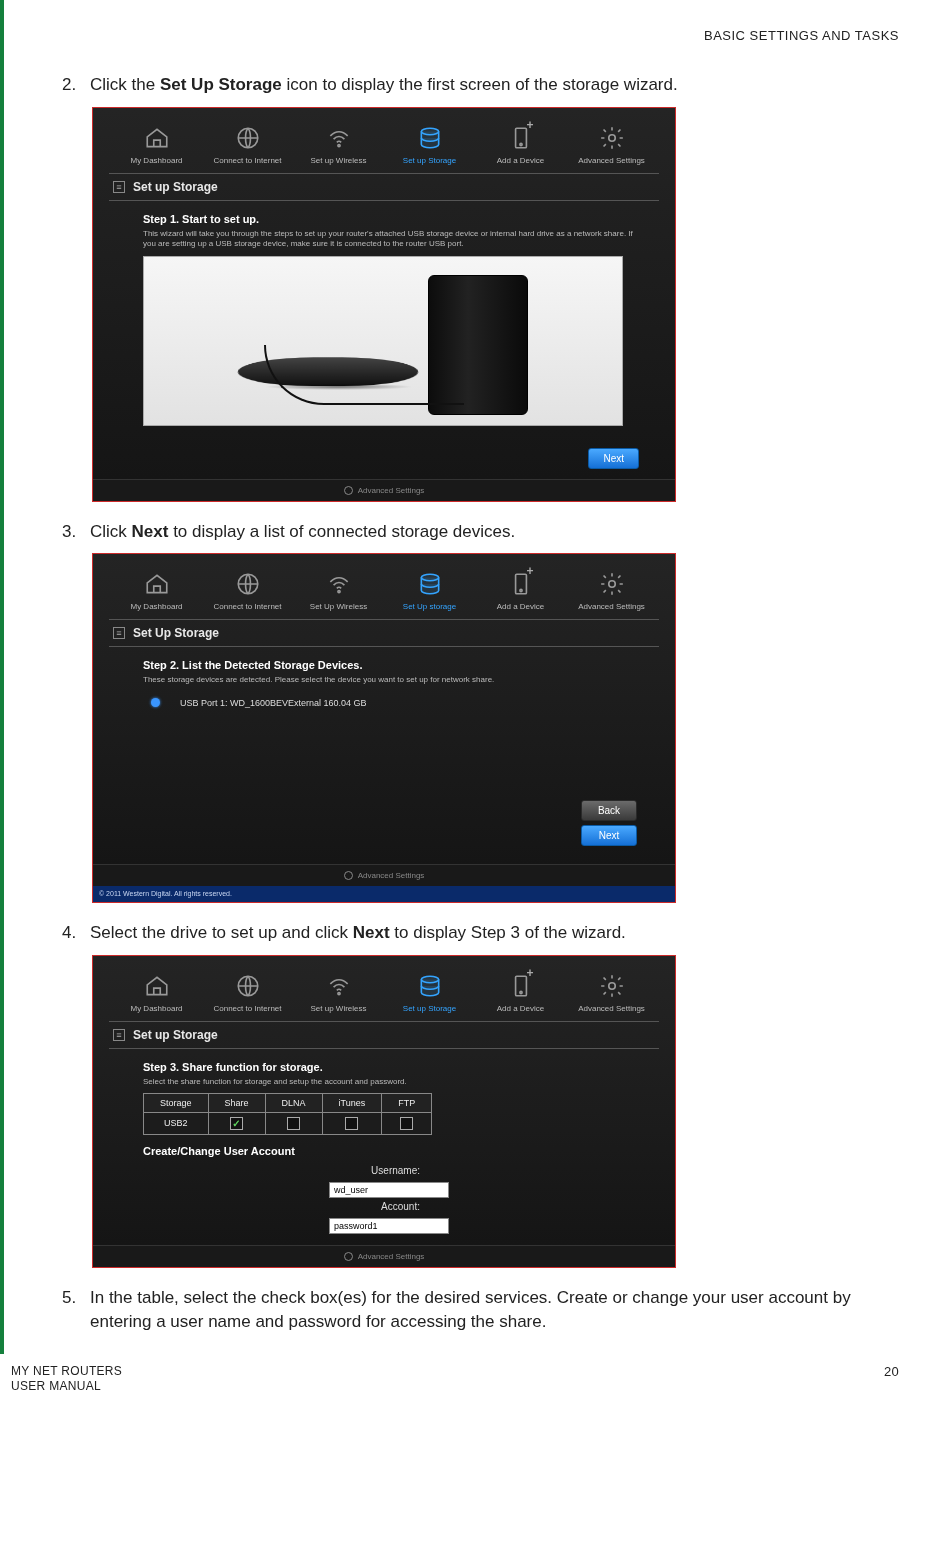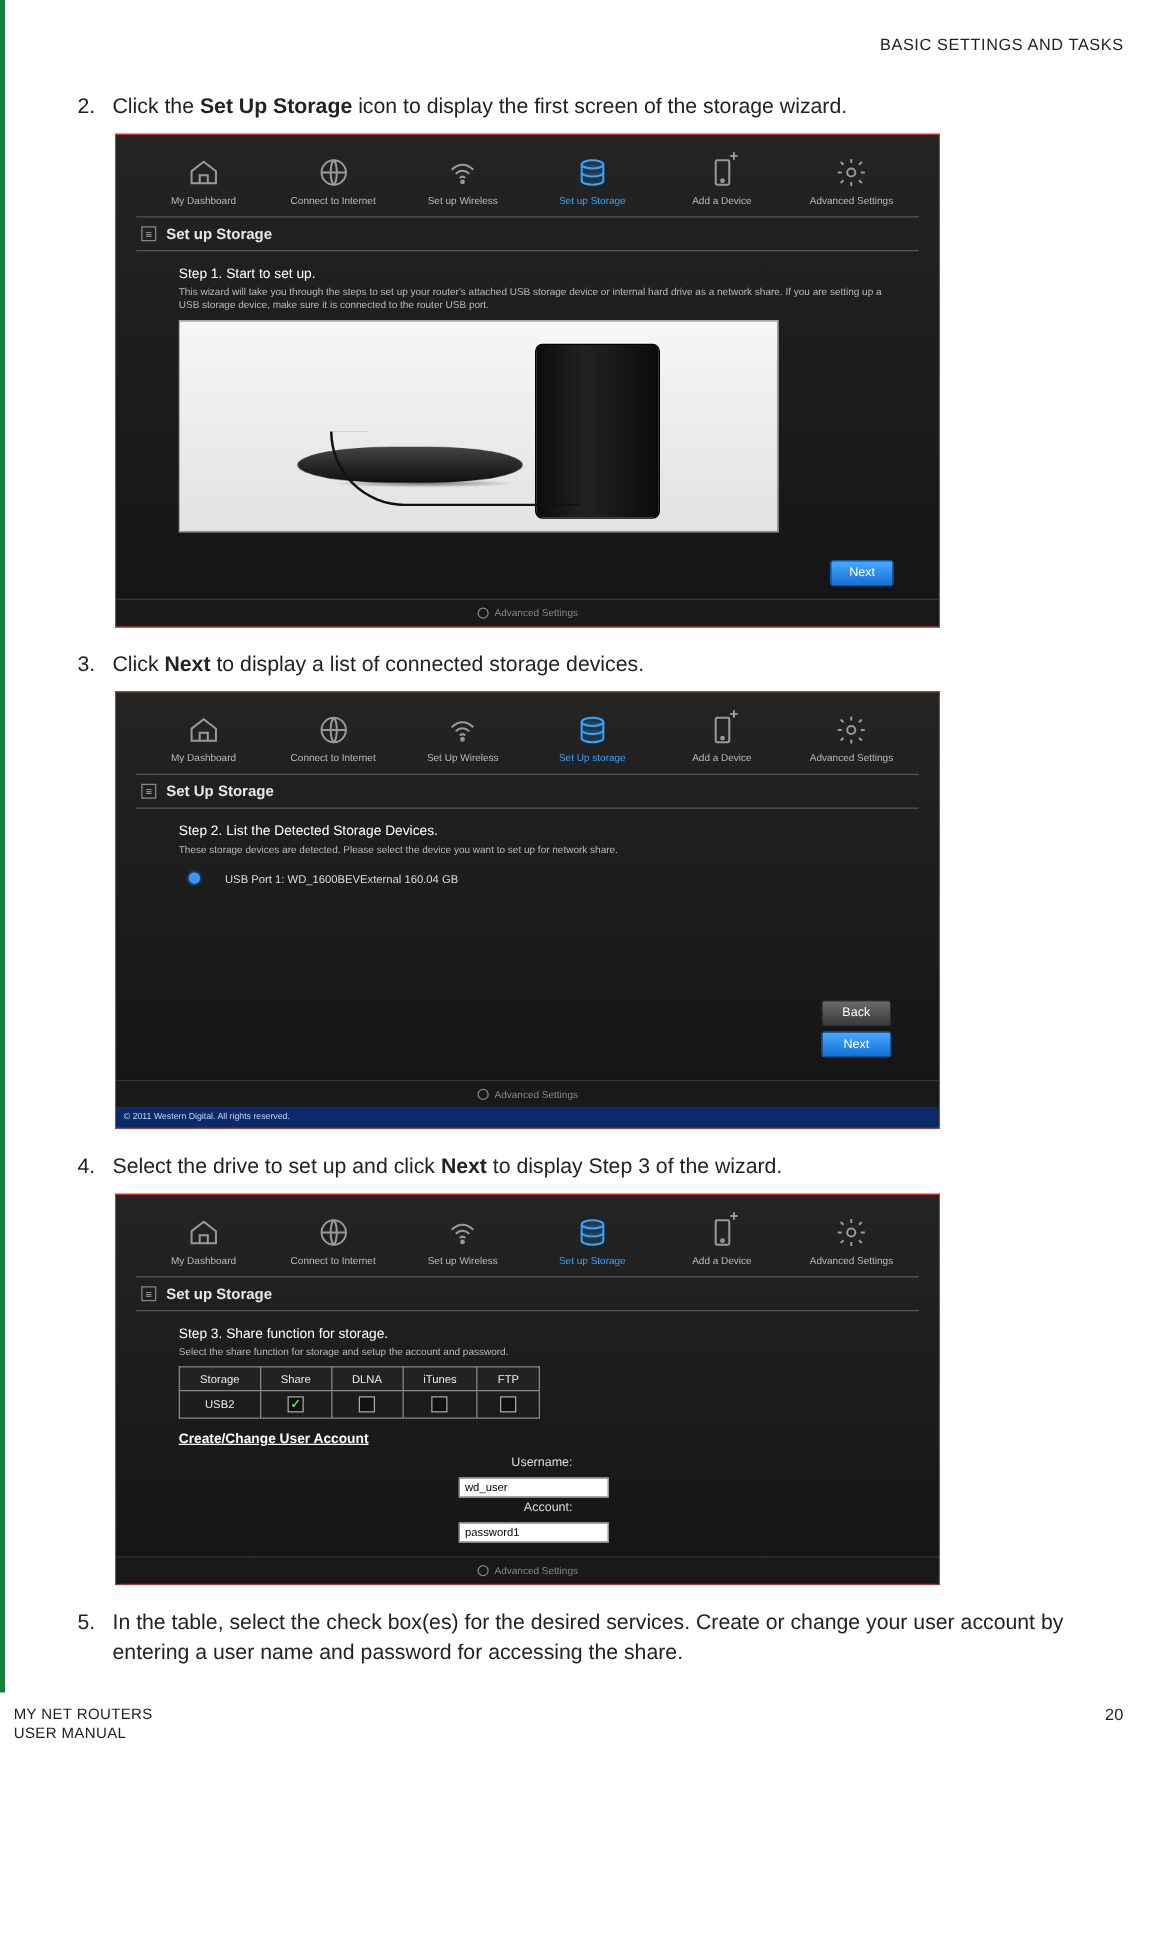--- a/index.html
+++ b/index.html
@@ -27,22 +27,22 @@
     font-size: 17px;
     line-height: 1.4;
     margin: 8px 0 10px 18px;
   }
   .step-num { width: 28px; flex: none; }
   .step-text { flex: 1; }
   .step-text strong { font-weight: 700; }
   .screenshot-frame {
     border: 1px solid #cc2a2a;
     margin: 6px 0 18px 48px;
-    width: 660px;
-    background: #14532d;
+    width: 584px;
+    background: #0ea5e9;
     color: #fff;
     font-family: Arial, sans-serif;
   }
   .sf-content {
     background: linear-gradient(#242424,#151515);
     padding: 12px 8px 0 8px;
   }
   .nav-row {
     display: flex;
     justify-content: space-around;
@@ -72,21 +72,21 @@
   .section-title-bar .icon-box {
     width: 12px; height: 12px; border: 1px solid #888; font-size: 9px;
     display:flex; align-items:center; justify-content:center; color:#aaa;
   }
   .section-title-text { font-size: 12px; font-weight: 700; color: #e8e8e8; }
   .wizard-body {
     padding: 4px 32px 8px 42px;
     font-size: 9px;
     color: #ddd;
   }
-  .wizard-body .step-head { font-size: 11px; font-weight: 400; color: #fff; margin-bottom: 4px;}
+  .wizard-body .step-head { font-size: 11px; font-weight: 700; color: #fff; margin-bottom: 4px;}
   .wizard-body .step-desc { font-size: 8px; color: #bbb; line-height: 1.3; margin-bottom: 6px;}
   .image-area {
     width: 480px; height: 170px;
     background: linear-gradient(#f6f6f6,#e2e2e2);
     margin: 6px 0 4px 0;
     border: 1px solid #aaa;
     display:flex; align-items:center; justify-content:center; gap:10px;
     position:relative;
   }
   .router-shape {
@@ -131,21 +131,21 @@
   .btn-col .btn { width:56px; text-align:center; }
   
   .share-table { border-collapse:collapse; margin:2px 0 10px 0; }
   .share-table th, .share-table td {
     border:1px solid #888; font-size:9px; padding:4px 16px; text-align:center; color:#eee;
     background:#1c1c1c;
   }
   .share-table th { background:#222; font-weight:400;}
   .chk { width:13px;height:13px;border:1px solid #aaa;margin:0 auto;display:flex;align-items:center;justify-content:center;font-size:10px;background:#111;}
   .chk.on { color:#5fd65f; font-weight:700;}
-  .account-head { font-weight:700; font-size:11px; color:#fff; margin:6px 0 8px 0;text-decoration:underline;}
+  .account-head { font-weight:700; font-size:11px; color:#fff; margin:6px 0 8px 0;}
   .form-row { display:flex; align-items:center; gap:6px; font-size:10px; color:#ddd; margin:3px 0;flex-direction:column;}
   .form-row label{ width:62px; text-align:right;}
   .form-row input {
     font-size:9px; padding:2px 4px; border:1px solid #888; background:#fff; color:#000; width:120px;
   }
   .page-footer {
     display:flex; justify-content:space-between;
     font-size:12px; letter-spacing:0.3px;
     padding: 10px 40px 20px 11px;
   }

